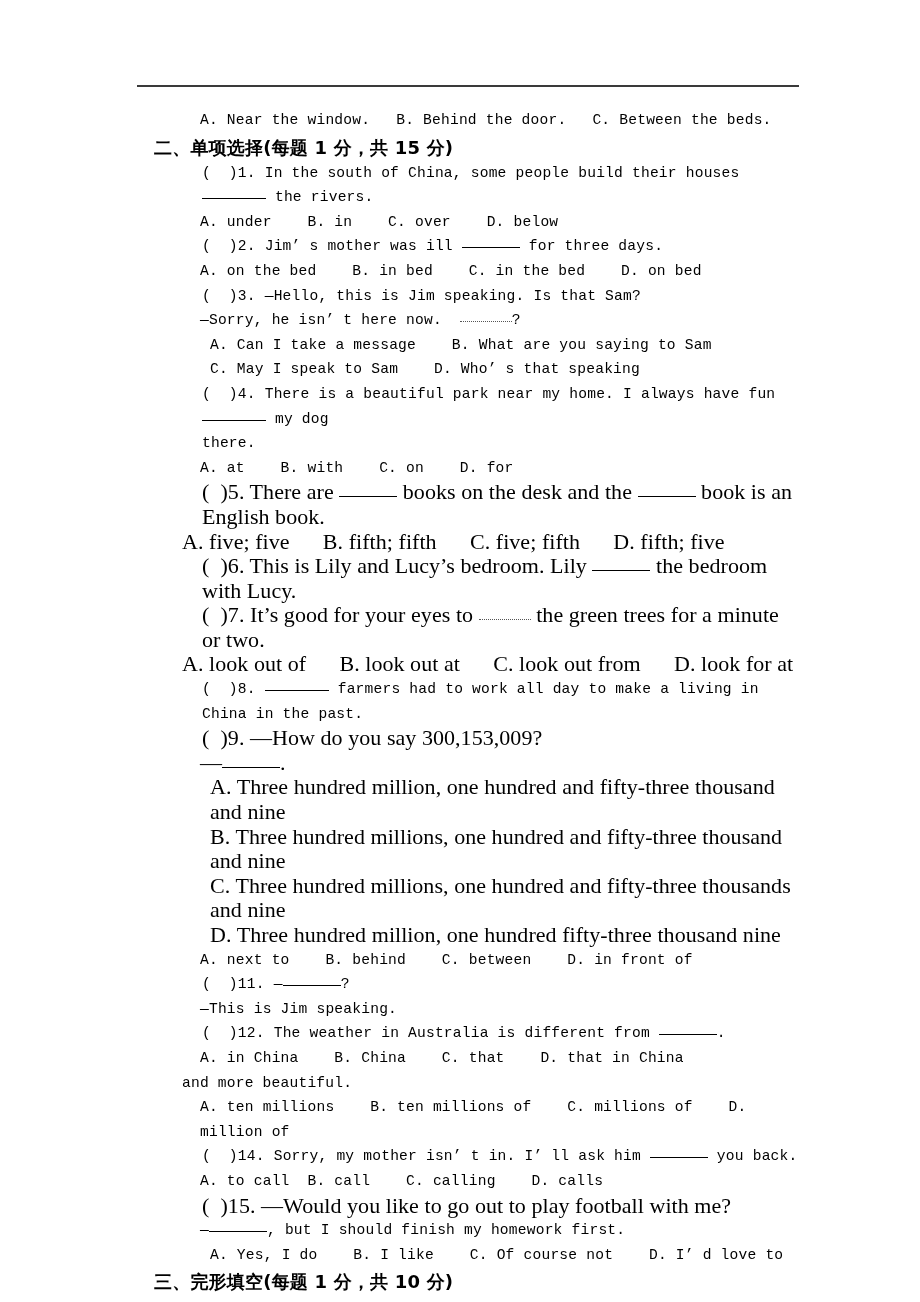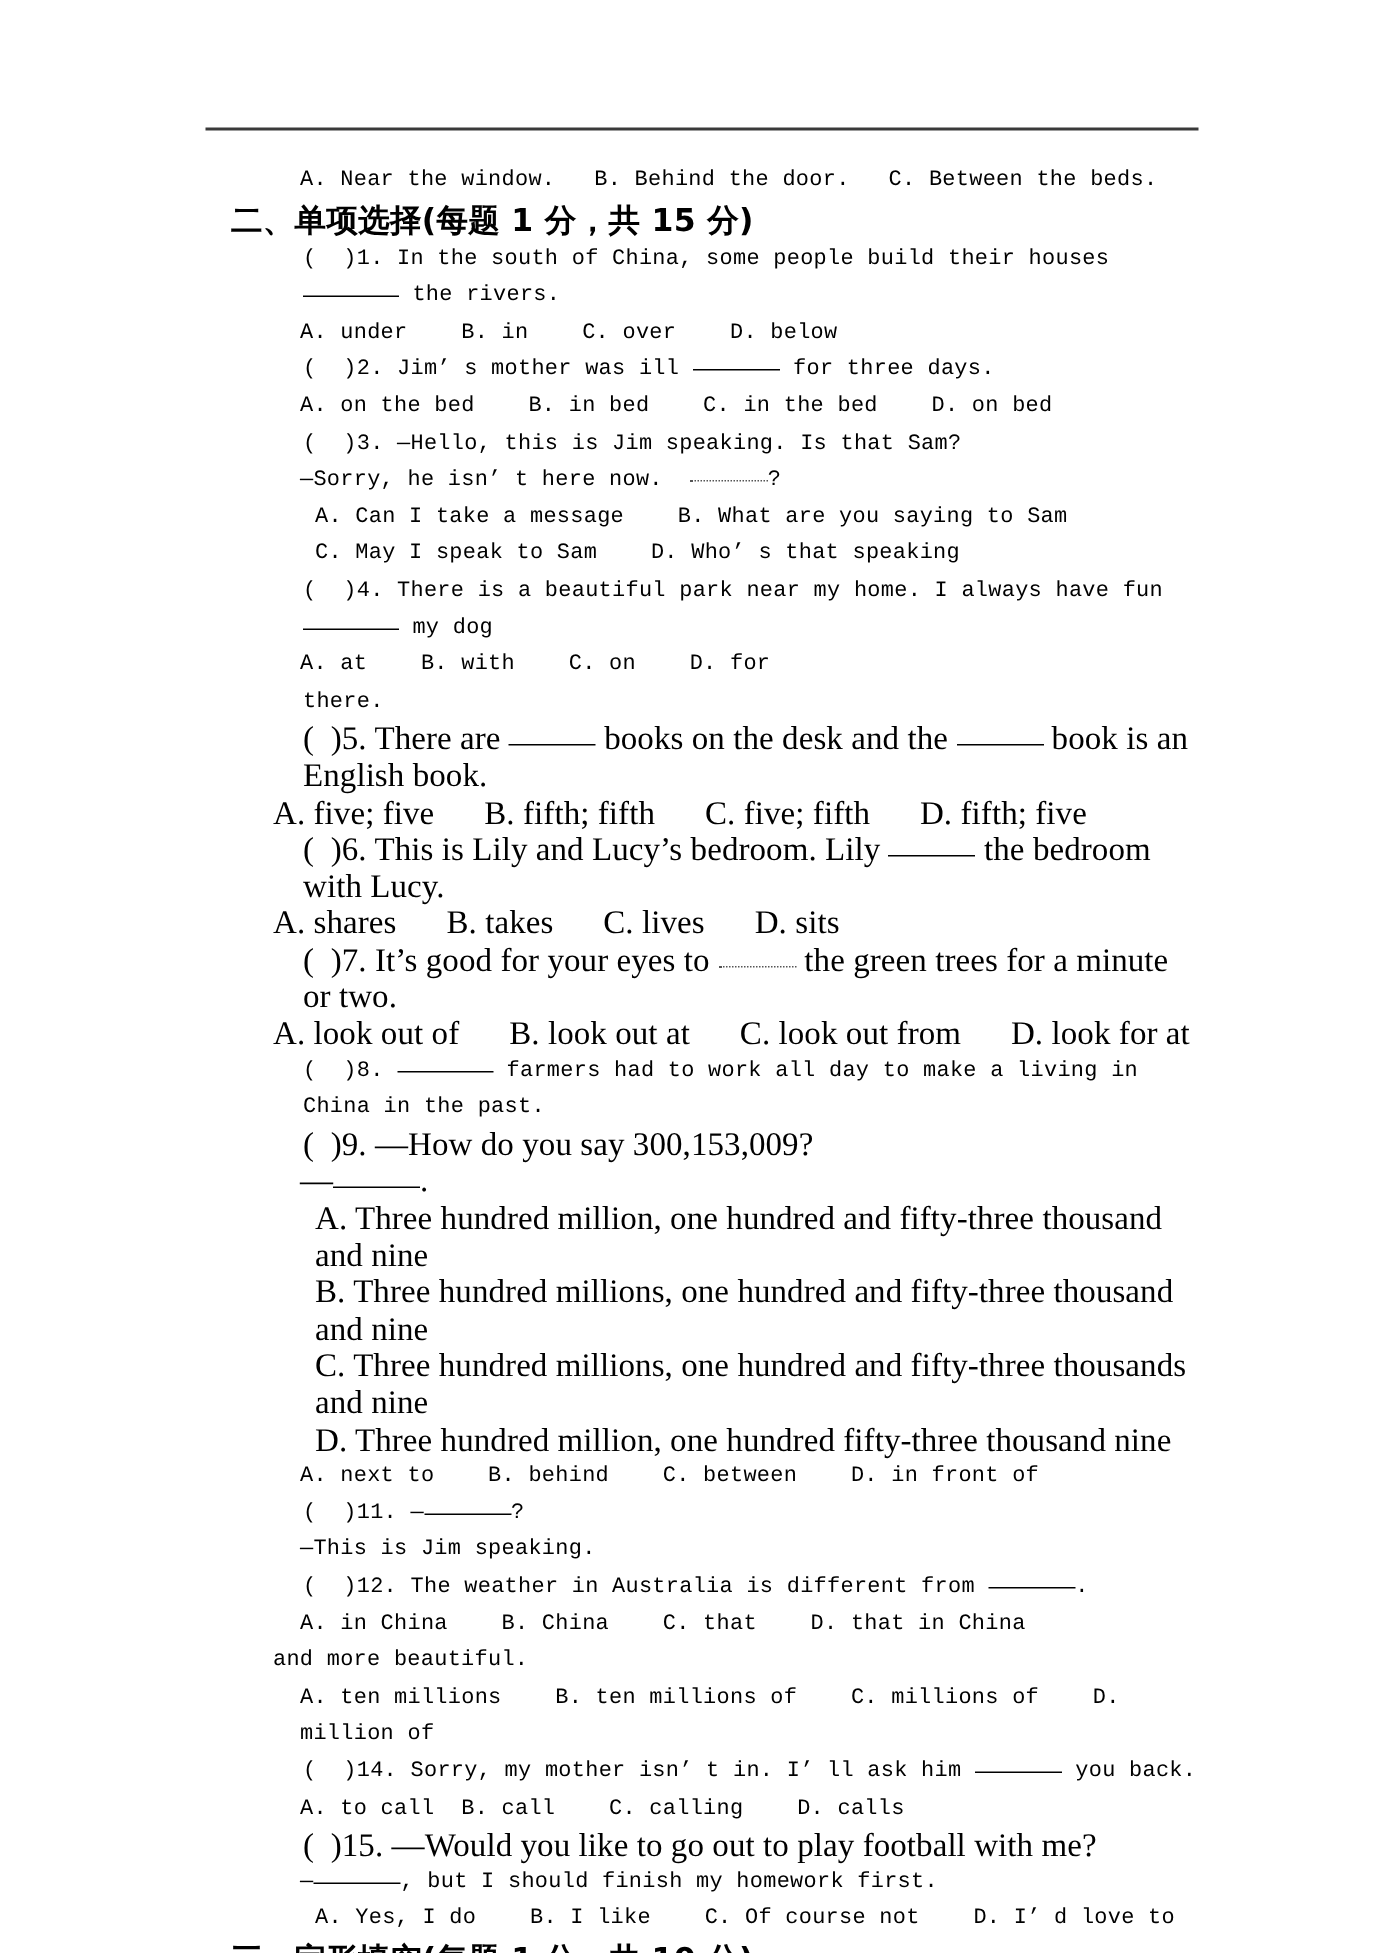--- a/index.html
+++ b/index.html
@@ -51,21 +51,21 @@
   
   .i0  { padding-left: 0px; margin-left: 48px; }
   .i2  { padding-left: 28px; }
   .i3  { padding-left: 46px; }
   .i4  { padding-left: 56px; }
 
   
   .section-head {
     font-family: "DejaVu Sans", "Liberation Sans", sans-serif;
     font-weight: bold;
-    font-size: 21px;
+    font-size: 18px;
     line-height: 25px;
     margin: 2px 0 1px 0;
     letter-spacing: 0.2px;
   }
 
   
   .blank {
     display: inline-block;
     border-bottom: 1px solid #000;
     vertical-align: 2px;
@@ -100,28 +100,27 @@
 
     <div class="ln mono i0"><span>(  )2.</span><span> Jim’ s mother was ill </span><span class="blank blank-m"></span><span> for three days.</span></div>
     <div class="ln mono i3">A. on the bed    B. in bed    C. in the bed    D. on bed</div>
 
     <div class="ln mono i0"><span>(  )3.</span><span> —Hello, this is Jim speaking. Is that Sam?</span></div>
     <div class="ln mono i3"><span>—Sorry, he isn’ t here now.  </span><span class="blank-dotted"></span><span>?</span></div>
     <div class="ln mono i4">A. Can I take a message    B. What are you saying to Sam</div>
     <div class="ln mono i4">C. May I speak to Sam    D. Who’ s that speaking</div>
 
     <div class="ln mono i0"><span>(  )4.</span><span> There is a beautiful park near my home. I always have fun </span><span class="blank blank-l"></span><span> my dog</span></div>
+    <div class="ln mono i0">there.</div>
     <div class="ln mono i3">A. at    B. with    C. on    D. for</div>
-    <div class="ln mono i0">there.</div>
 
     <div class="ln serif i0"><span>(  )5.</span><span> There are </span><span class="blank blank-m"></span><span> books on the desk and the </span><span class="blank blank-m"></span><span> book is an English book.</span></div>
     <div class="ln serif i2">A. five; five      B. fifth; fifth      C. five; fifth      D. fifth; five</div>
 
     <div class="ln serif i0"><span>(  )6.</span><span> This is Lily and Lucy’s bedroom. Lily </span><span class="blank blank-m"></span><span> the bedroom with Lucy.</span></div>
-    <div class="ln serif i2">A. shares      B. takes      C. lives      D. sits</div>
 
     <div class="ln serif i0"><span>(  )7.</span><span> It’s good for your eyes to </span><span class="blank-dotted"></span><span> the green trees for a minute or two.</span></div>
     <div class="ln serif i2">A. look out of      B. look out at      C. look out from      D. look for at</div>
 
     <div class="ln mono i0"><span>(  )8.</span><span> </span><span class="blank blank-l"></span><span> farmers had to work all day to make a living in China in the past.</span></div>
 
     <div class="ln serif i0"><span>(  )9.</span><span> —How do you say 300,153,009?</span></div>
     <div class="ln serif i3"><span>—</span><span class="blank blank-m"></span><span>.</span></div>
     <div class="ln serif i4">A. Three hundred million, one hundred and fifty-three thousand and nine</div>
     <div class="ln serif i4">B. Three hundred millions, one hundred and fifty-three thousand and nine</div>

